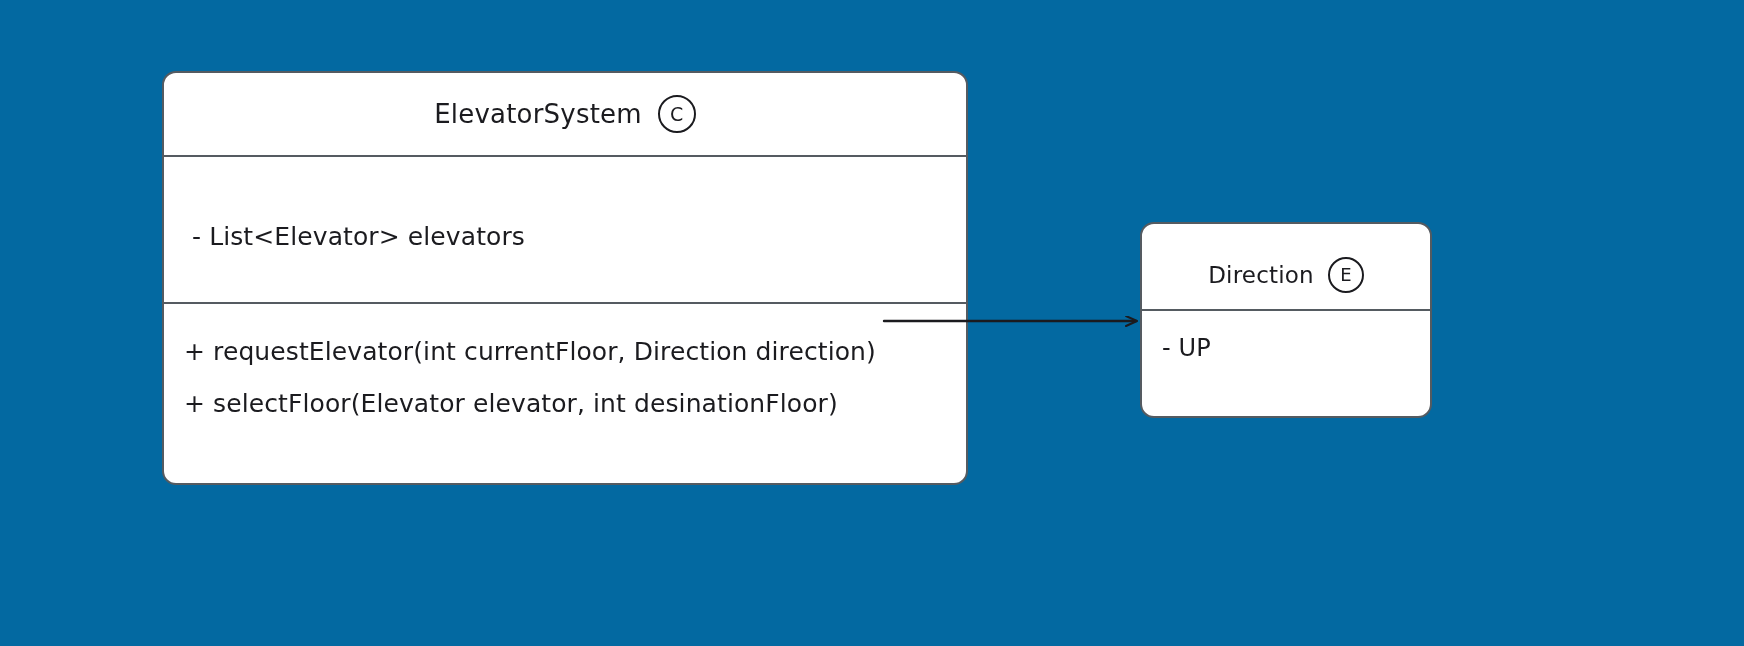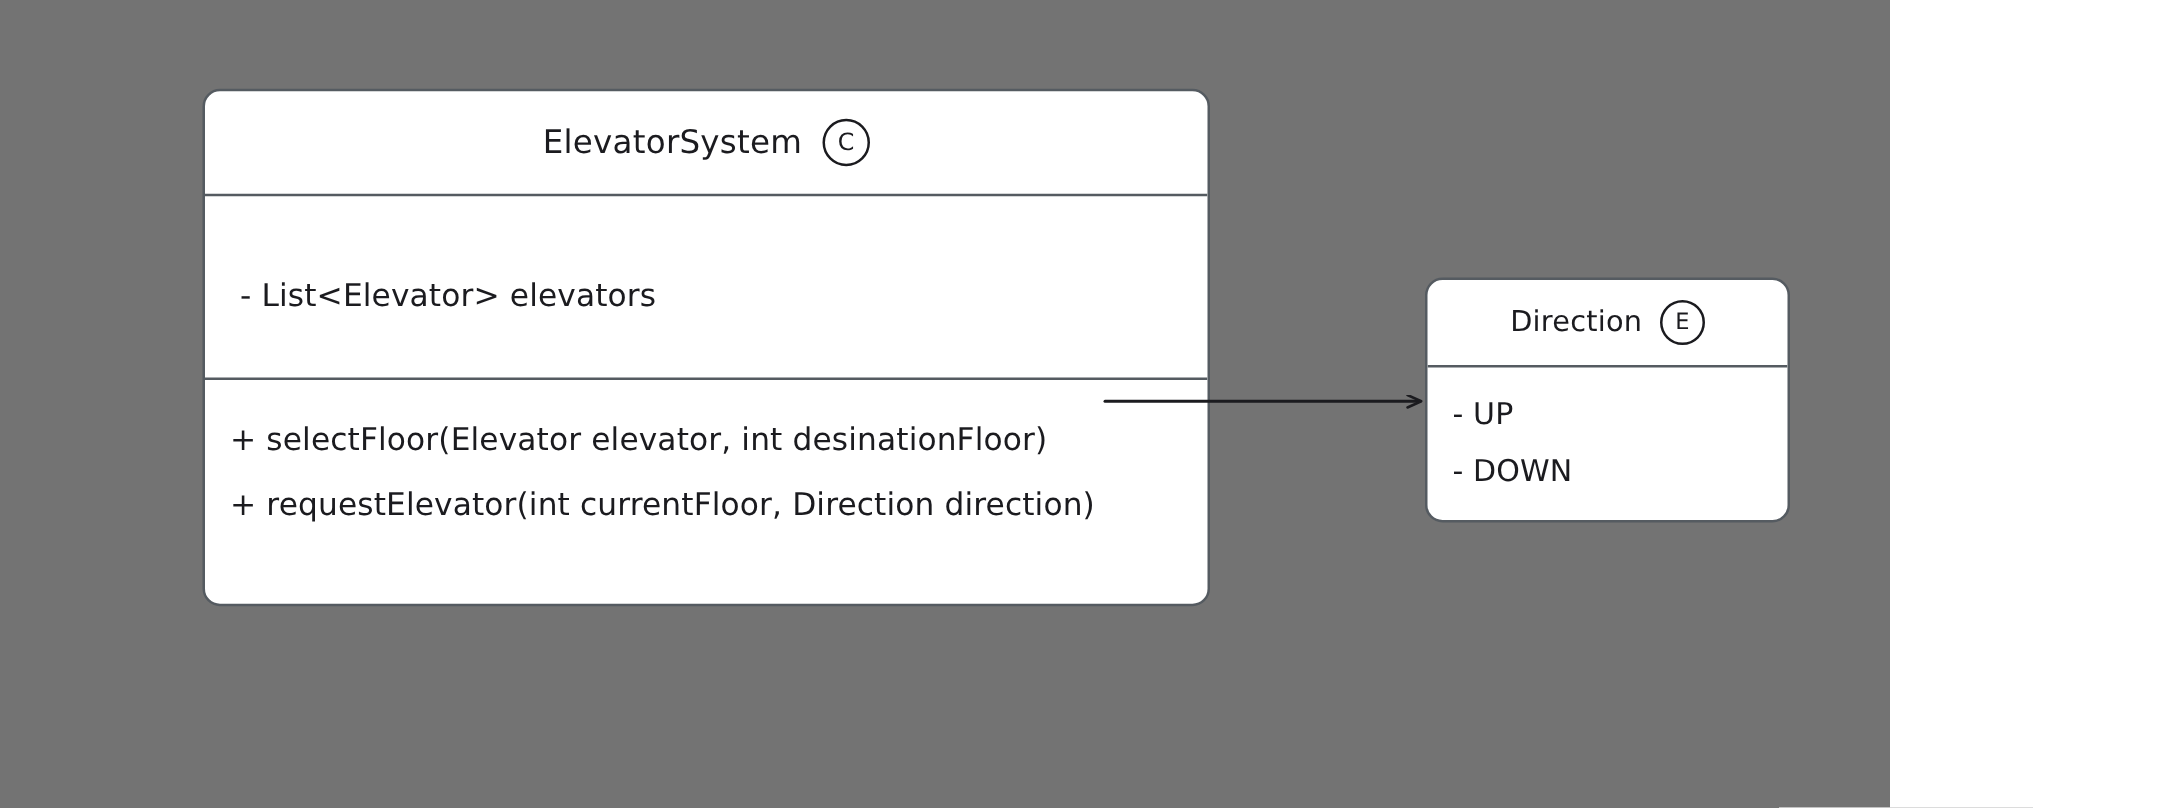--- a/index.html
+++ b/index.html
@@ -6,23 +6,23 @@
   html, body {
     margin: 0;
     padding: 0;
     background: #ffffff;
   }
   body {
     font-family: "DejaVu Sans", sans-serif;
   }
   #canvas {
     position: relative;
-    width: 1512px;
+    width: 1744px;
     height: 646px;
-    background: #737373;
+    background: #0369a1;
     overflow: hidden;
   }
 
   
   .node {
     position: absolute;
     box-sizing: border-box;
     background: #ffffff;
     border: 2px solid #555b61;
     border-radius: 14px;
@@ -113,20 +113,21 @@
 
   
   #direction-enum {
     left: 1140px;
     top: 222px;
     width: 292px;
     height: 196px;
   }
   #direction-enum .node-header {
     height: 70px;
+    margin-top: 17px;
   }
   #direction-enum .node-title {
     font-size: 23px;
   }
   #direction-enum .badge {
     width: 36px;
     height: 36px;
     font-size: 18px;
     margin-left: 14px;
   }
@@ -161,36 +162,35 @@
     <div class="node-header">
       <span class="node-title">ElevatorSystem</span>
       <span class="badge">C</span>
     </div>
 
     <div class="section divided fields">
       <div class="member">- List&lt;Elevator&gt; elevators</div>
     </div>
 
     <div class="section methods">
+      <div class="member">+ requestElevator(int currentFloor, Direction direction)</div>
       <div class="member">+ selectFloor(Elevator elevator, int desinationFloor)</div>
-      <div class="member">+ requestElevator(int currentFloor, Direction direction)</div>
     </div>
 
   </div>
 
   <div class="node" id="direction-enum">
 
     <div class="node-header">
       <span class="node-title">Direction</span>
       <span class="badge">E</span>
     </div>
 
     <div class="section values">
       <div class="member">- UP</div>
-      <div class="member">- DOWN</div>
     </div>
 
   </div>
 
   <svg id="connector" viewBox="0 0 1744 646" xmlns="http://www.w3.org/2000/svg">
     <defs>
       <marker id="arrowhead" markerWidth="13" markerHeight="13" refX="11" refY="5" orient="auto" markerUnits="userSpaceOnUse">
         <path d="M 1 0 L 12 5 L 1 10" fill="none" stroke="#1b1b1f" stroke-width="2" stroke-linecap="round" stroke-linejoin="round"></path>
       </marker>
     </defs>

